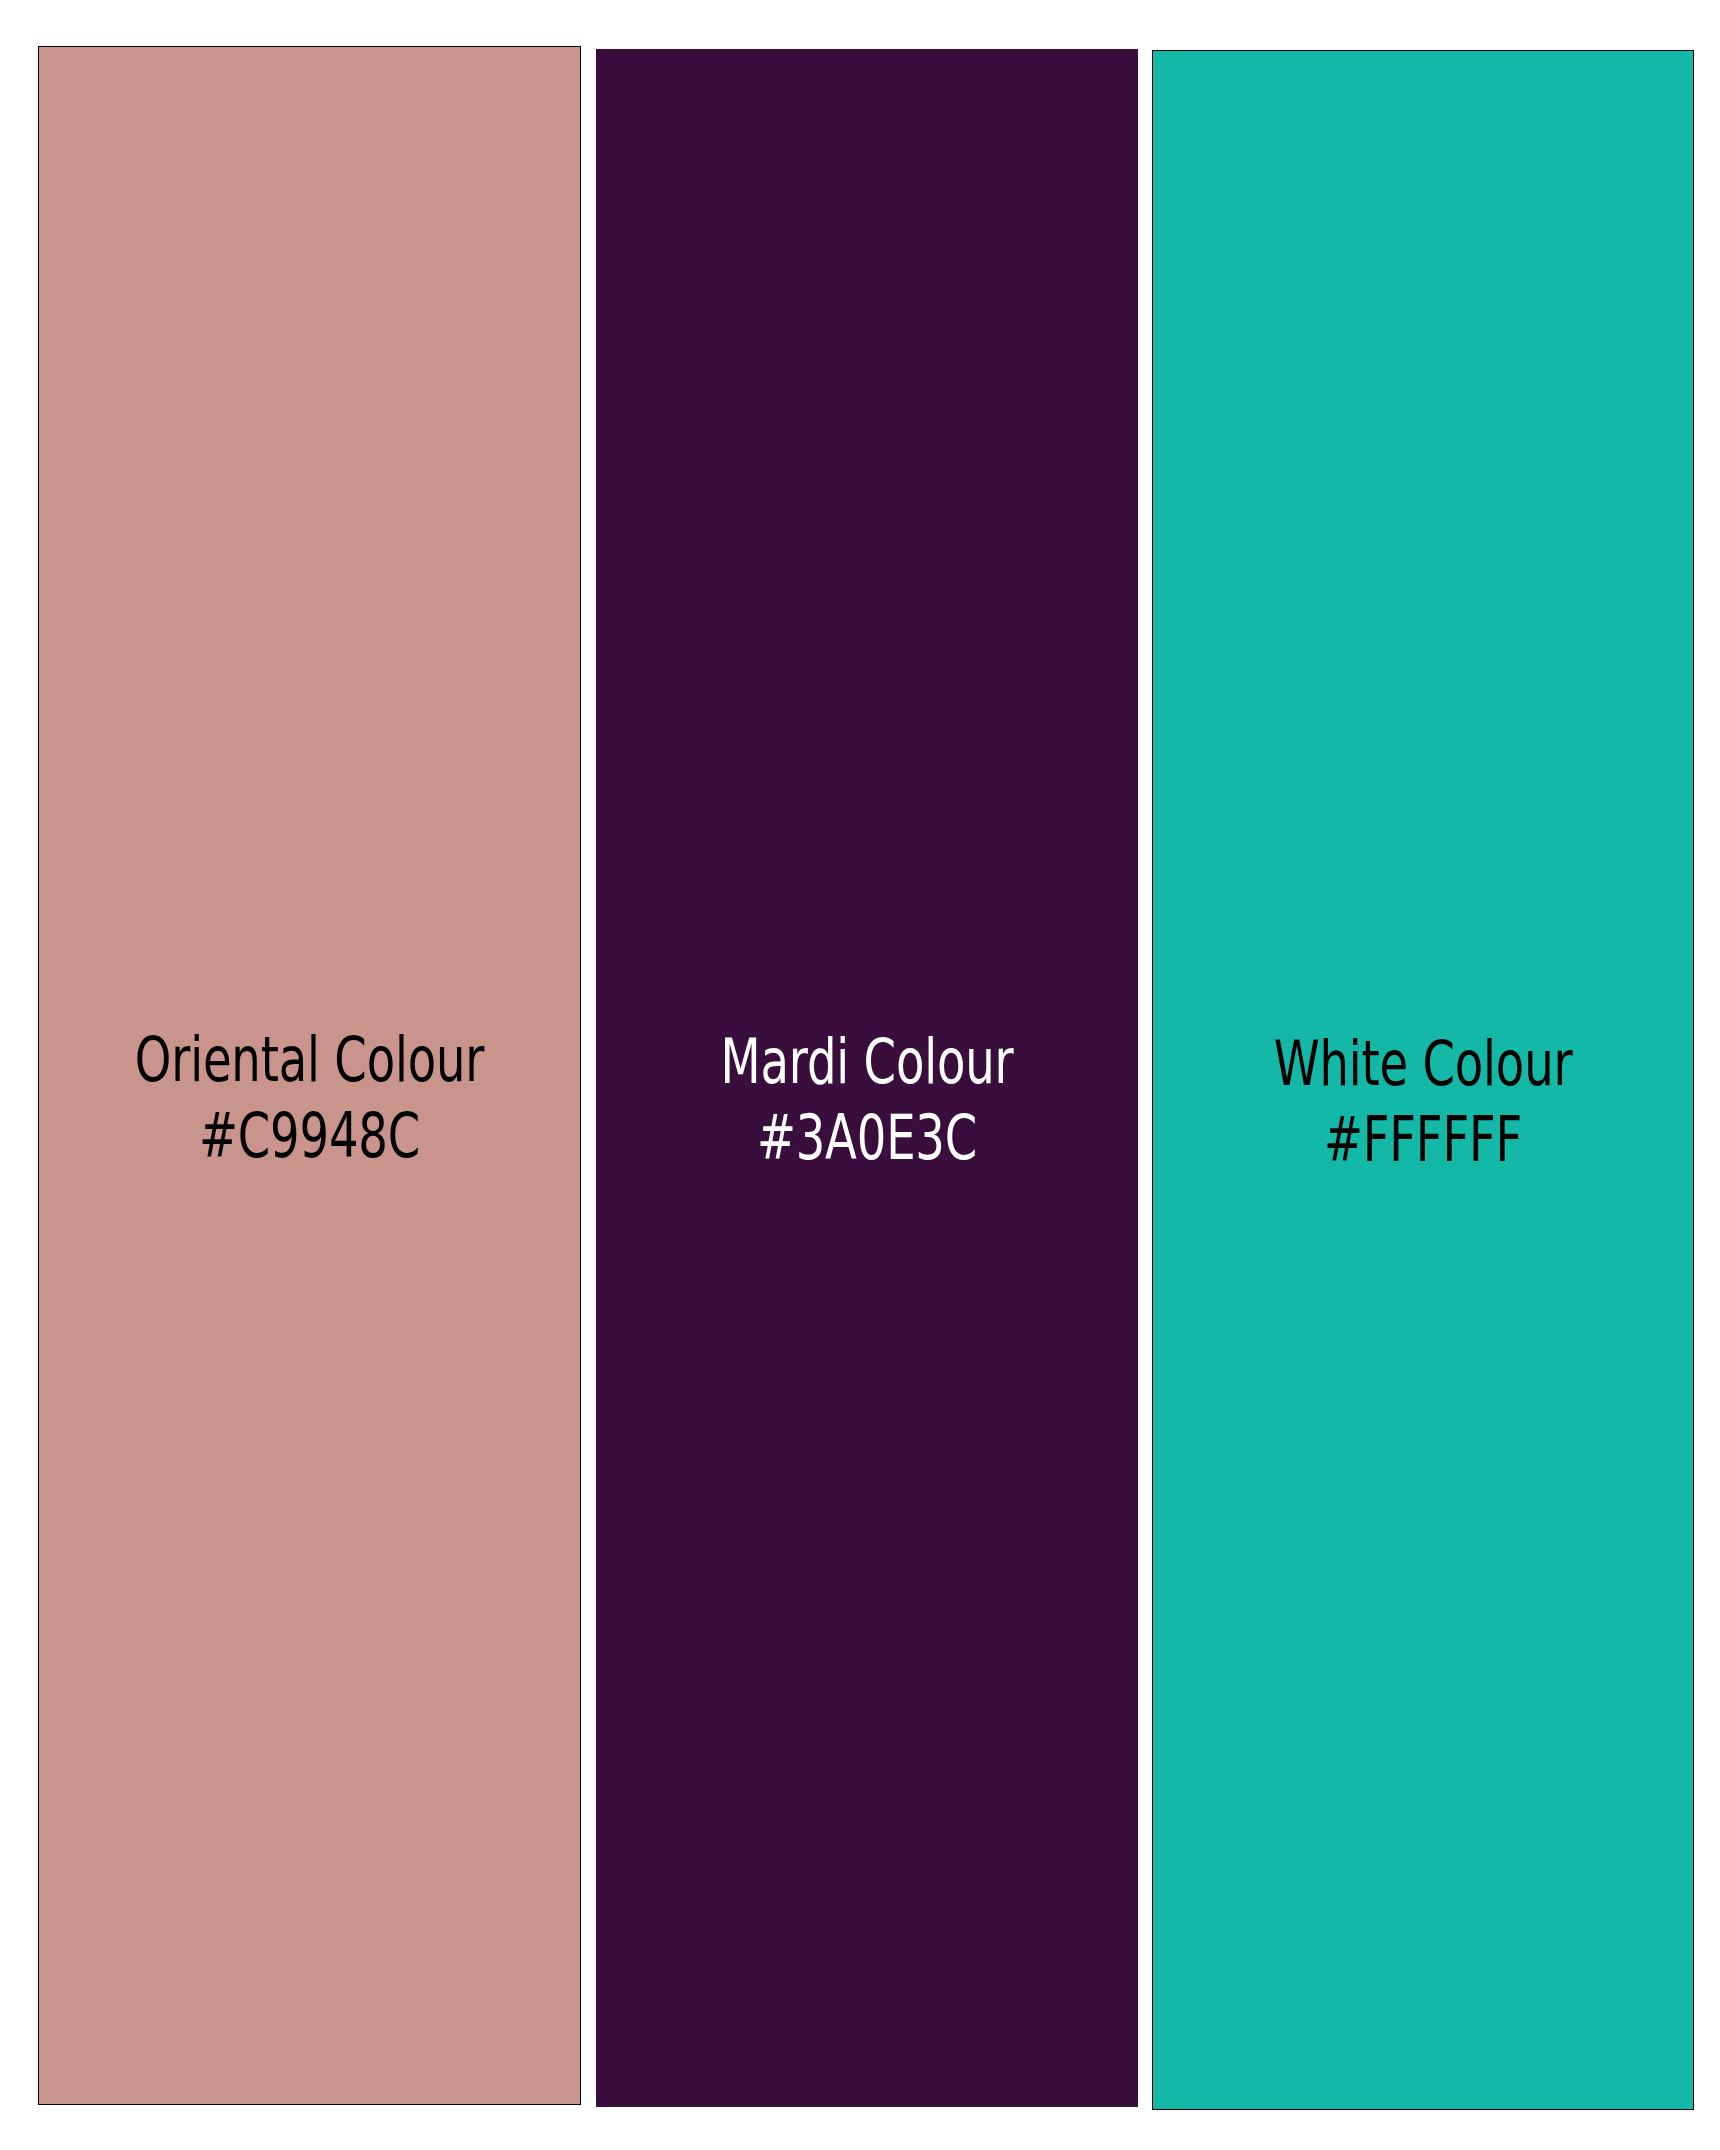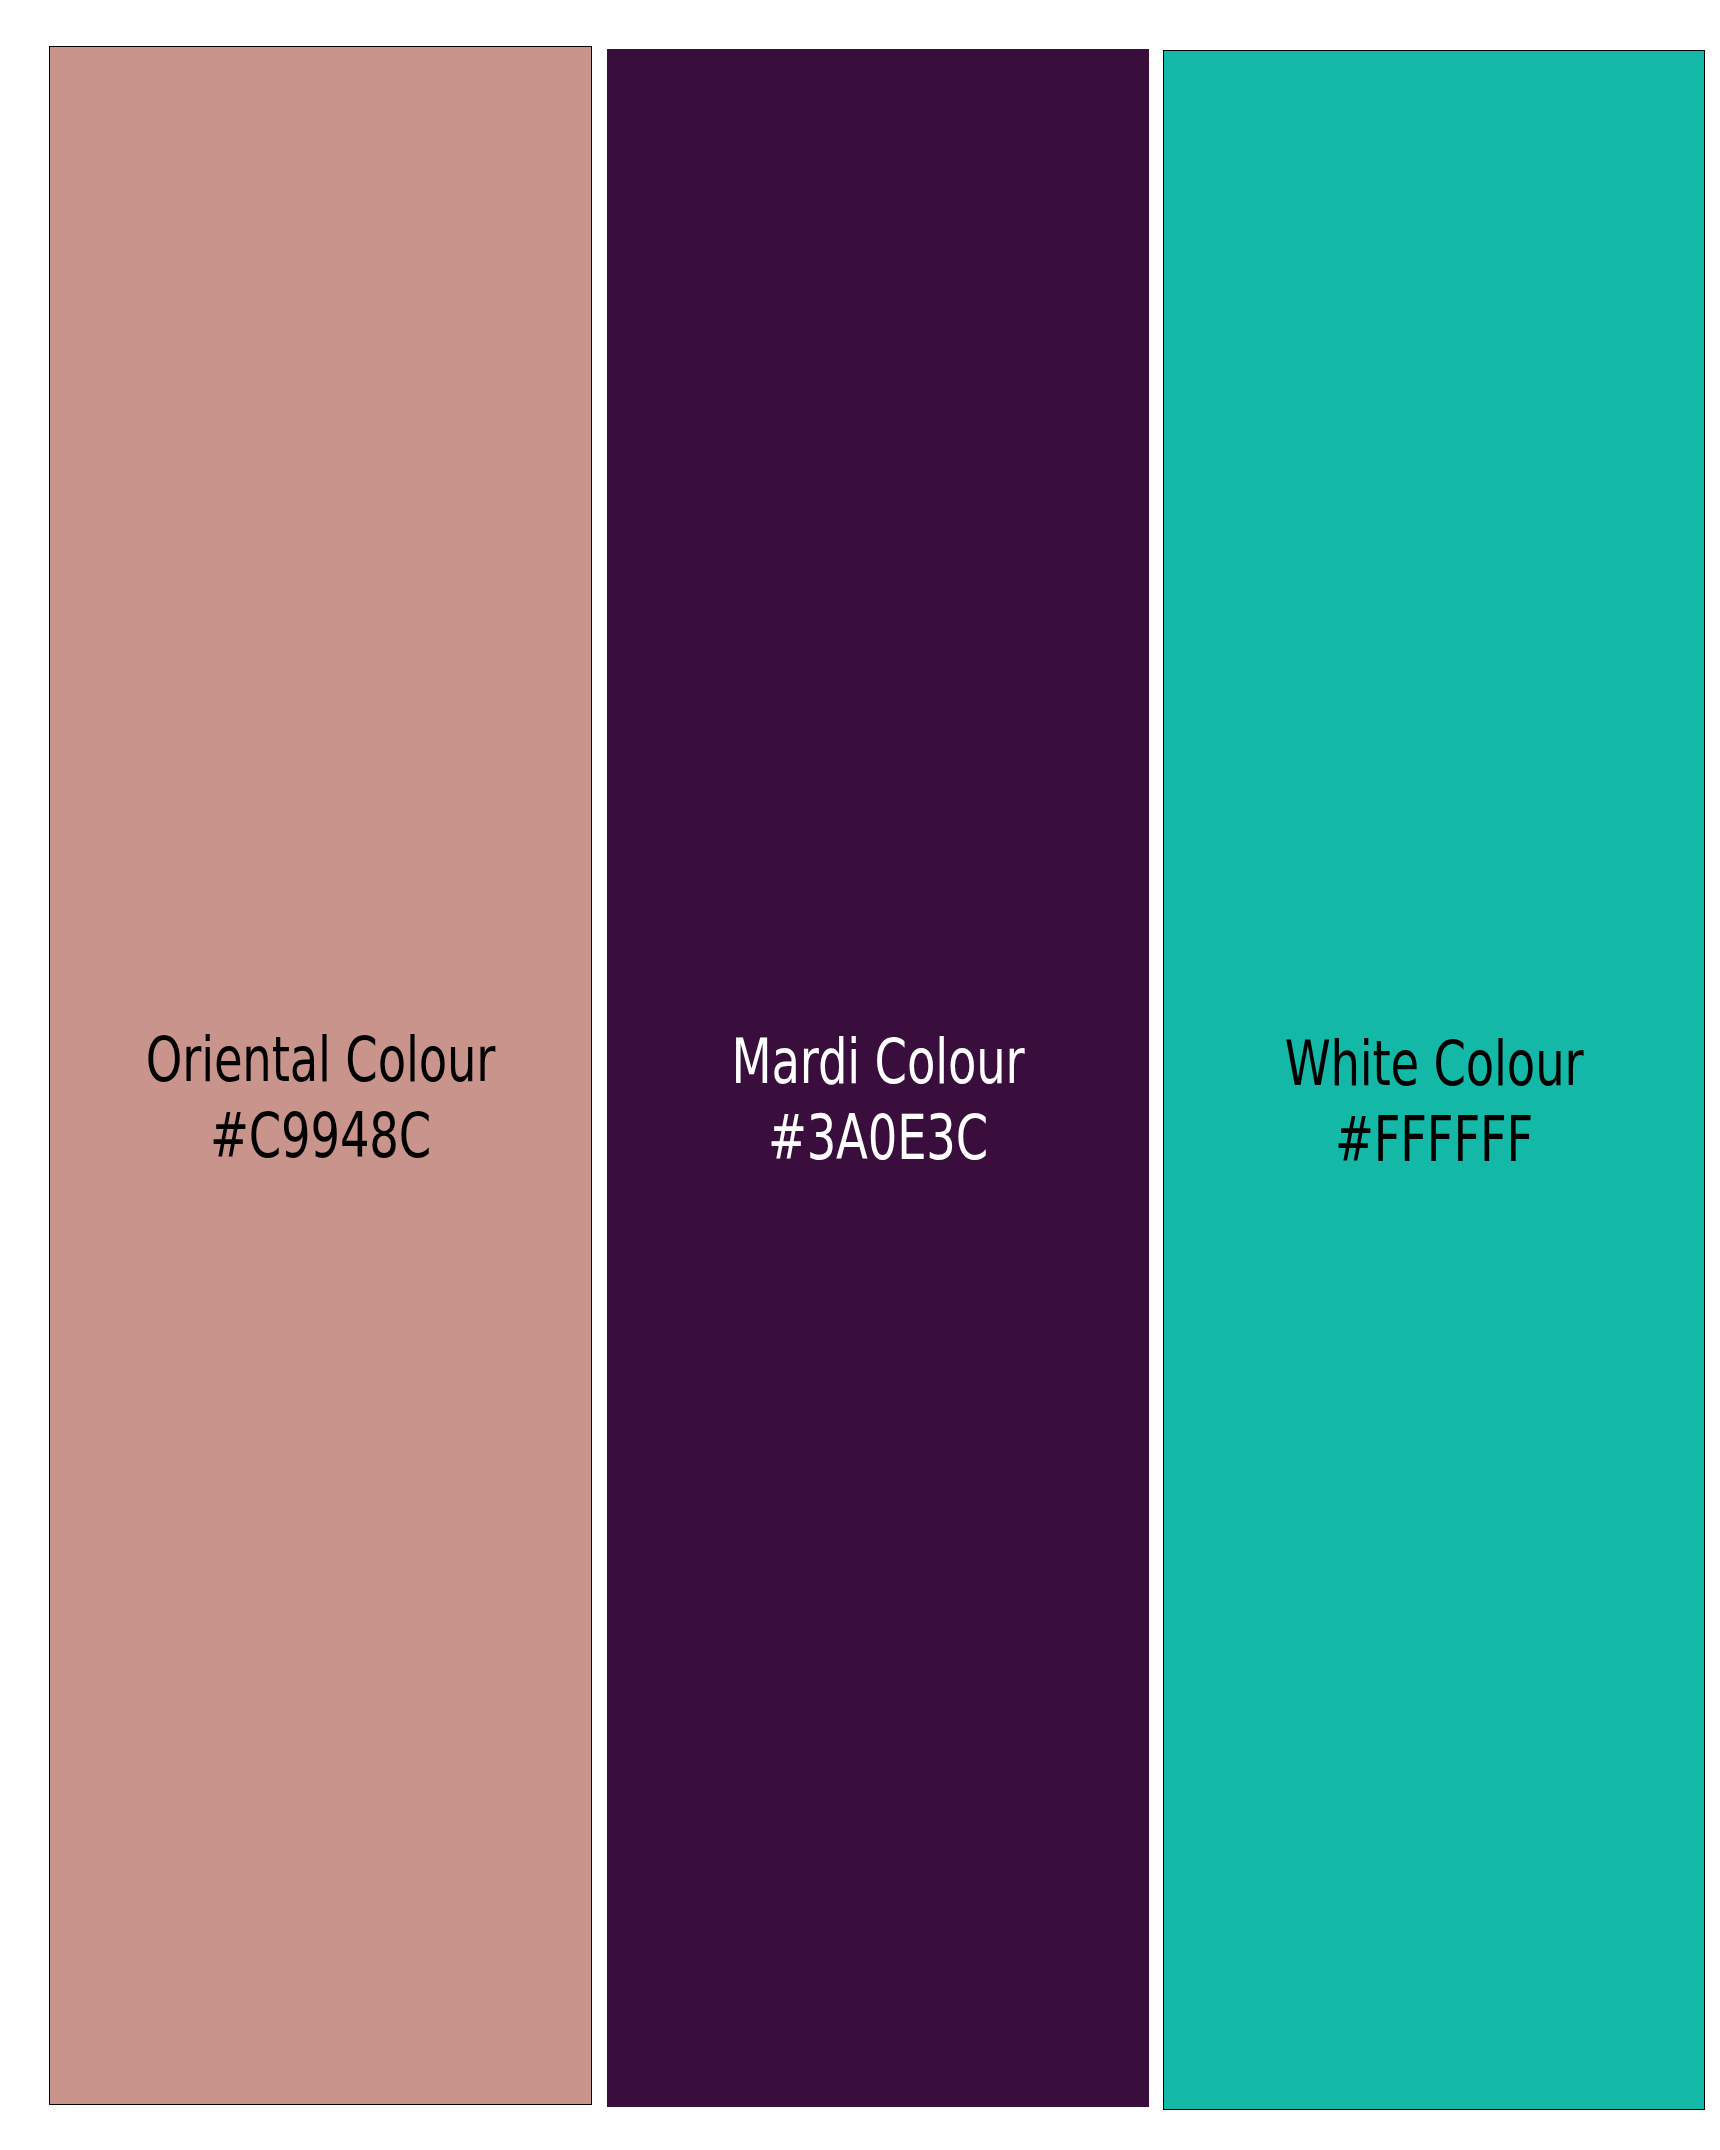--- a/index.html
+++ b/index.html
@@ -10,21 +10,21 @@
   body {
     width: 1721px;
     height: 2151px;
     position: relative;
     overflow: hidden;
     font-family: "Liberation Sans", "DejaVu Sans", sans-serif;
   }
 
   .palette {
     position: absolute;
-    left: 15px;
+    left: 4px;
     top: 0;
     width: 1658px;
     height: 2151px;
   }
 
   .swatch {
     position: absolute;
     box-sizing: border-box;
     display: flex;
     flex-direction: column;

